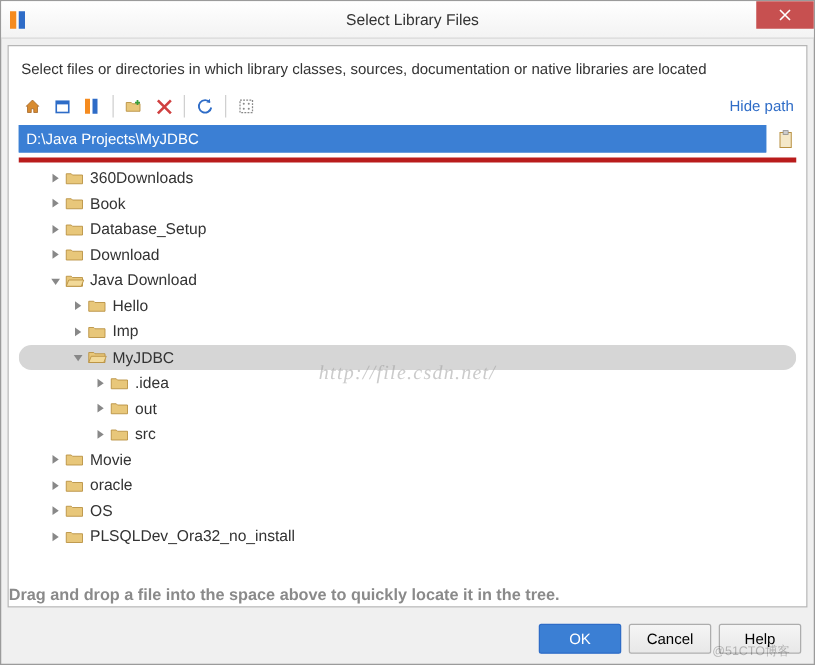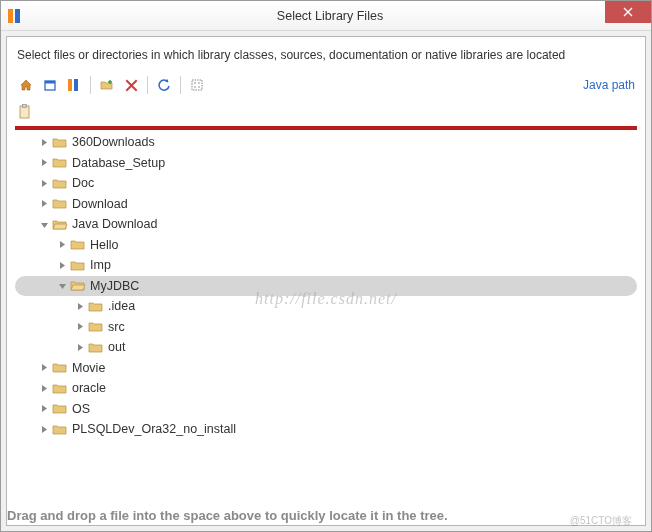--- a/index.html
+++ b/index.html
@@ -98,24 +98,25 @@
       <div class="tbtn">
           <svg width="14" height="14" viewBox="0 0 14 14">
             <rect x="2" y="2" width="10" height="10" fill="none" stroke="#888" stroke-width="1" stroke-dasharray="1.5 1"></rect>
             <circle cx="5" cy="5" r="0.8" fill="#888"></circle>
             <circle cx="9" cy="5" r="0.8" fill="#888"></circle>
             <circle cx="5" cy="9" r="0.8" fill="#888"></circle>
             <circle cx="9" cy="9" r="0.8" fill="#888"></circle>
           </svg>
         </div>
       <div class="spacer"></div>
-      <div class="hide-path">Java path</div>
+      <div class="hide-path">Hide path</div>
     </div>
 
     <div class="pathrow">
+      <input class="path-input" value="D:\Java Projects\MyJDBC" style="">
       <div class="clip-icon">
           <svg width="13" height="15" viewBox="0 0 13 15">
             <rect x="2" y="2" width="9" height="12" fill="#f4e8c8" stroke="#b89040" stroke-width="0.8"></rect>
             <rect x="4.5" y="0.5" width="4" height="3" fill="#ccc" stroke="#888" stroke-width="0.6"></rect>
           </svg>
         </div>
     </div>
 
     <div class="tree-wrap">
       <div class="tree" id="tree">
@@ -138,48 +139,48 @@
             <span class="arrow">
               <svg width="9" height="9" viewBox="0 0 9 9">
                 <path d="M2 1 L7 4.5 L2 8 Z" fill="#888"></path>
               </svg>
             </span>
             <span class="folder">
               <svg width="16" height="13" viewBox="0 0 16 13">
                 <path d="M1 3 L5 3 L6 4 L14 4 L14 11 L1 11 Z" fill="#e8c77a" stroke="#b89040" stroke-width="0.7"></path>
               </svg>
             </span>
+            <span>Book</span>
+          </div>
+          <div class="node">
+            <span class="indent"></span>
+            <span class="arrow">
+              <svg width="9" height="9" viewBox="0 0 9 9">
+                <path d="M2 1 L7 4.5 L2 8 Z" fill="#888"></path>
+              </svg>
+            </span>
+            <span class="folder">
+              <svg width="16" height="13" viewBox="0 0 16 13">
+                <path d="M1 3 L5 3 L6 4 L14 4 L14 11 L1 11 Z" fill="#e8c77a" stroke="#b89040" stroke-width="0.7"></path>
+              </svg>
+            </span>
             <span>Database_Setup</span>
           </div>
           <div class="node">
             <span class="indent"></span>
             <span class="arrow">
               <svg width="9" height="9" viewBox="0 0 9 9">
                 <path d="M2 1 L7 4.5 L2 8 Z" fill="#888"></path>
               </svg>
             </span>
             <span class="folder">
               <svg width="16" height="13" viewBox="0 0 16 13">
                 <path d="M1 3 L5 3 L6 4 L14 4 L14 11 L1 11 Z" fill="#e8c77a" stroke="#b89040" stroke-width="0.7"></path>
               </svg>
             </span>
-            <span>Doc</span>
-          </div>
-          <div class="node">
-            <span class="indent"></span>
-            <span class="arrow">
-              <svg width="9" height="9" viewBox="0 0 9 9">
-                <path d="M2 1 L7 4.5 L2 8 Z" fill="#888"></path>
-              </svg>
-            </span>
-            <span class="folder">
-              <svg width="16" height="13" viewBox="0 0 16 13">
-                <path d="M1 3 L5 3 L6 4 L14 4 L14 11 L1 11 Z" fill="#e8c77a" stroke="#b89040" stroke-width="0.7"></path>
-              </svg>
-            </span>
             <span>Download</span>
           </div>
           <div class="node">
             <span class="indent"></span>
             <span class="arrow">
               <svg width="9" height="9" viewBox="0 0 9 9">
                 <path d="M1 3 L8 3 L4.5 8 Z" fill="#888"></path>
               </svg>
             </span>
             <span class="folder">
@@ -259,37 +260,37 @@
             <span class="arrow">
               <svg width="9" height="9" viewBox="0 0 9 9">
                 <path d="M2 1 L7 4.5 L2 8 Z" fill="#888"></path>
               </svg>
             </span>
             <span class="folder">
               <svg width="16" height="13" viewBox="0 0 16 13">
                 <path d="M1 3 L5 3 L6 4 L14 4 L14 11 L1 11 Z" fill="#e8c77a" stroke="#b89040" stroke-width="0.7"></path>
               </svg>
             </span>
+            <span>out</span>
+          </div>
+          <div class="node">
+            <span class="indent"></span>
+            <span class="indent"></span>
+            <span class="indent"></span>
+            <span class="arrow">
+              <svg width="9" height="9" viewBox="0 0 9 9">
+                <path d="M2 1 L7 4.5 L2 8 Z" fill="#888"></path>
+              </svg>
+            </span>
+            <span class="folder">
+              <svg width="16" height="13" viewBox="0 0 16 13">
+                <path d="M1 3 L5 3 L6 4 L14 4 L14 11 L1 11 Z" fill="#e8c77a" stroke="#b89040" stroke-width="0.7"></path>
+              </svg>
+            </span>
             <span>src</span>
-          </div>
-          <div class="node">
-            <span class="indent"></span>
-            <span class="indent"></span>
-            <span class="indent"></span>
-            <span class="arrow">
-              <svg width="9" height="9" viewBox="0 0 9 9">
-                <path d="M2 1 L7 4.5 L2 8 Z" fill="#888"></path>
-              </svg>
-            </span>
-            <span class="folder">
-              <svg width="16" height="13" viewBox="0 0 16 13">
-                <path d="M1 3 L5 3 L6 4 L14 4 L14 11 L1 11 Z" fill="#e8c77a" stroke="#b89040" stroke-width="0.7"></path>
-              </svg>
-            </span>
-            <span>out</span>
           </div>
           <div class="node">
             <span class="indent"></span>
             <span class="arrow">
               <svg width="9" height="9" viewBox="0 0 9 9">
                 <path d="M2 1 L7 4.5 L2 8 Z" fill="#888"></path>
               </svg>
             </span>
             <span class="folder">
               <svg width="16" height="13" viewBox="0 0 16 13">
@@ -340,15 +341,20 @@
             </span>
             <span>PLSQLDev_Ora32_no_install</span>
           </div>
         </div>
       <div class="wm">http://file.csdn.net/</div>
     </div>
 
     <div class="hint">Drag and drop a file into the space above to quickly locate it in the tree.</div>
   </div>
 
+  <div class="footer">
+    <button class="btn primary">OK</button>
+    <button class="btn">Cancel</button>
+    <button class="btn">Help</button>
+  </div>
 
   <div class="attrib">@51CTO博客</div>
 </div>
 
 </body></html>

